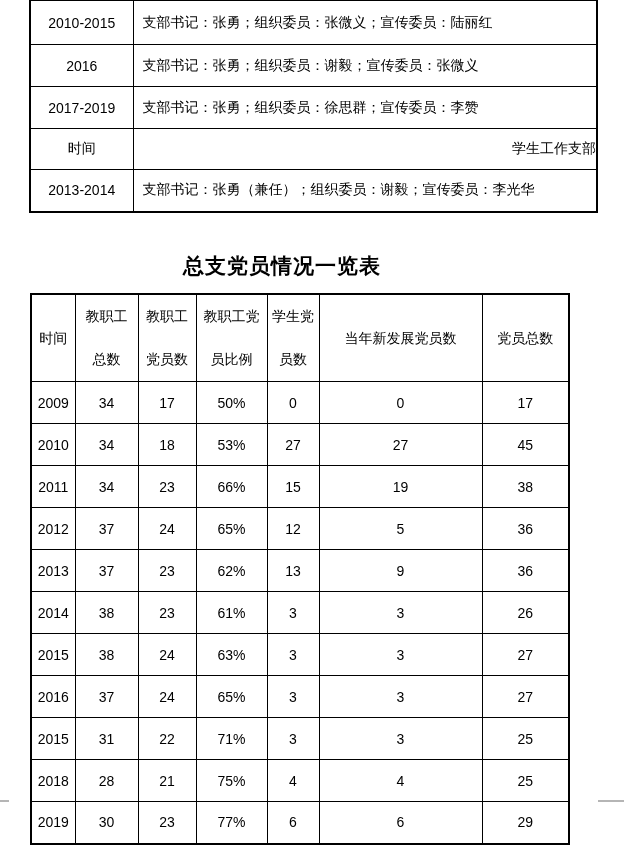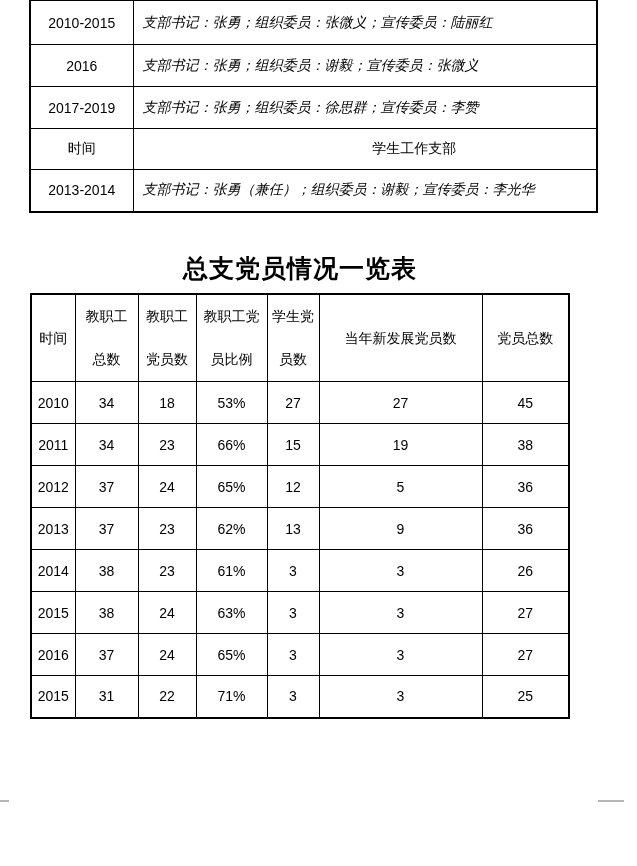--- a/index.html
+++ b/index.html
@@ -35,31 +35,30 @@
     width:567px;
     border:2px solid #000000;
     border-top:1px solid #000000;
   }
   .officer-table td { height:42px; }
   .officer-table tr:first-child td { height:44px; }
   .officer-table tr:nth-child(4) td { height:41px; }
   .officer-table .detail-cell {
     text-align:left;
     padding-left:9px;
-    font-style:italic;
   }
   .officer-table .section-cell {
-    text-align:center;
+    text-align:right;
     padding-left:99px;
   }
   
   .table-title {
     position:absolute;
     left:183px; top:252px;
-    font-size:25px;
+    font-size:21px;
     font-weight:bold;
     letter-spacing:1px;
     white-space:nowrap;
   }
   
   .members-table {
     left:30px; top:293px;
     width:538px;
     border:2px solid #000000;
   }
@@ -135,20 +134,29 @@
           <th>教职工党
 员比例</th>
           <th>学生党
 员数</th>
           <th>当年新发展党员数</th>
           <th>党员总数</th>
         </tr>
     </thead>
     <tbody>
         <tr>
+          <td>2009</td>
+          <td>34</td>
+          <td>17</td>
+          <td>50%</td>
+          <td>0</td>
+          <td>0</td>
+          <td>17</td>
+        </tr>
+        <tr>
           <td>2010</td>
           <td>34</td>
           <td>18</td>
           <td>53%</td>
           <td>27</td>
           <td>27</td>
           <td>45</td>
         </tr>
         <tr>
           <td>2011</td>
@@ -206,19 +214,37 @@
         </tr>
         <tr>
           <td>2015</td>
           <td>31</td>
           <td>22</td>
           <td>71%</td>
           <td>3</td>
           <td>3</td>
           <td>25</td>
         </tr>
+        <tr>
+          <td>2018</td>
+          <td>28</td>
+          <td>21</td>
+          <td>75%</td>
+          <td>4</td>
+          <td>4</td>
+          <td>25</td>
+        </tr>
+        <tr>
+          <td>2019</td>
+          <td>30</td>
+          <td>23</td>
+          <td>77%</td>
+          <td>6</td>
+          <td>6</td>
+          <td>29</td>
+        </tr>
       </tbody>
   </table>
 
   <div class="marker marker-left"></div>
   <div class="marker marker-right"></div>
 
 </div>
 
 </body></html>

